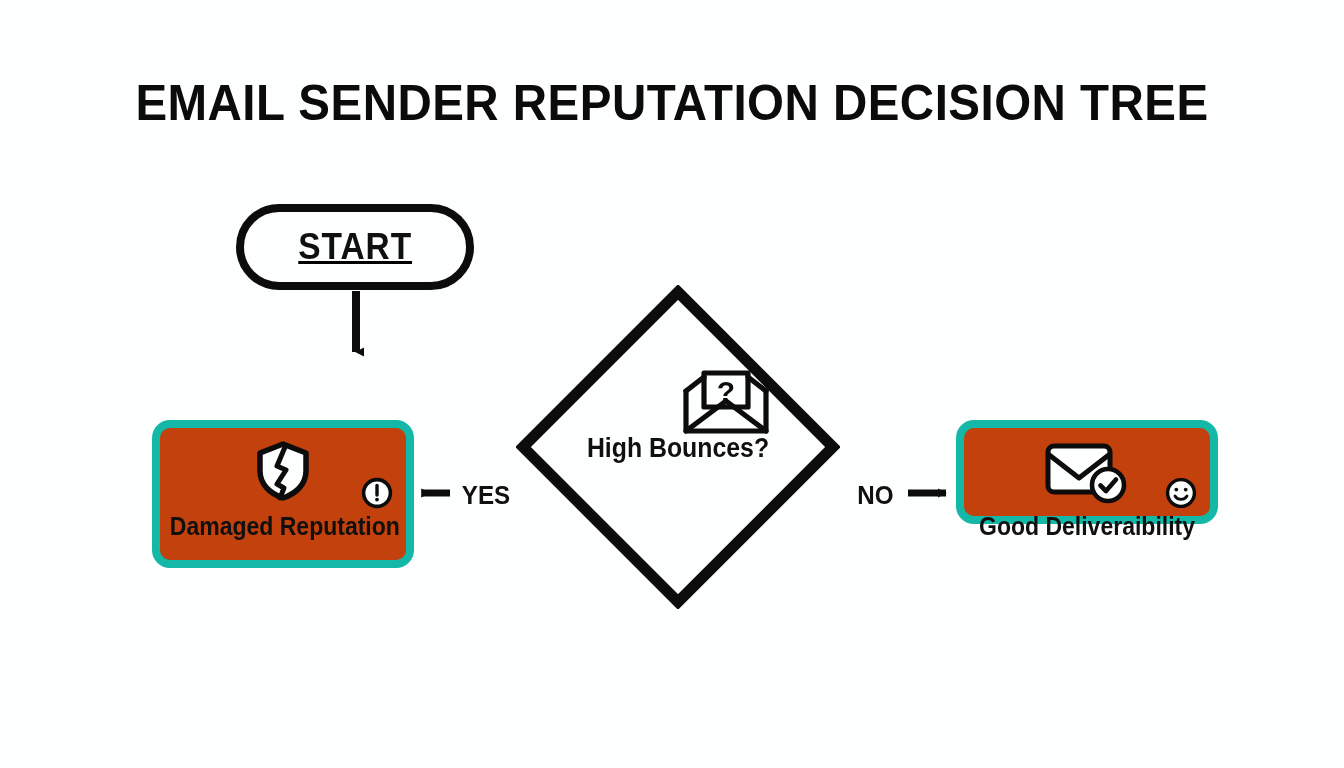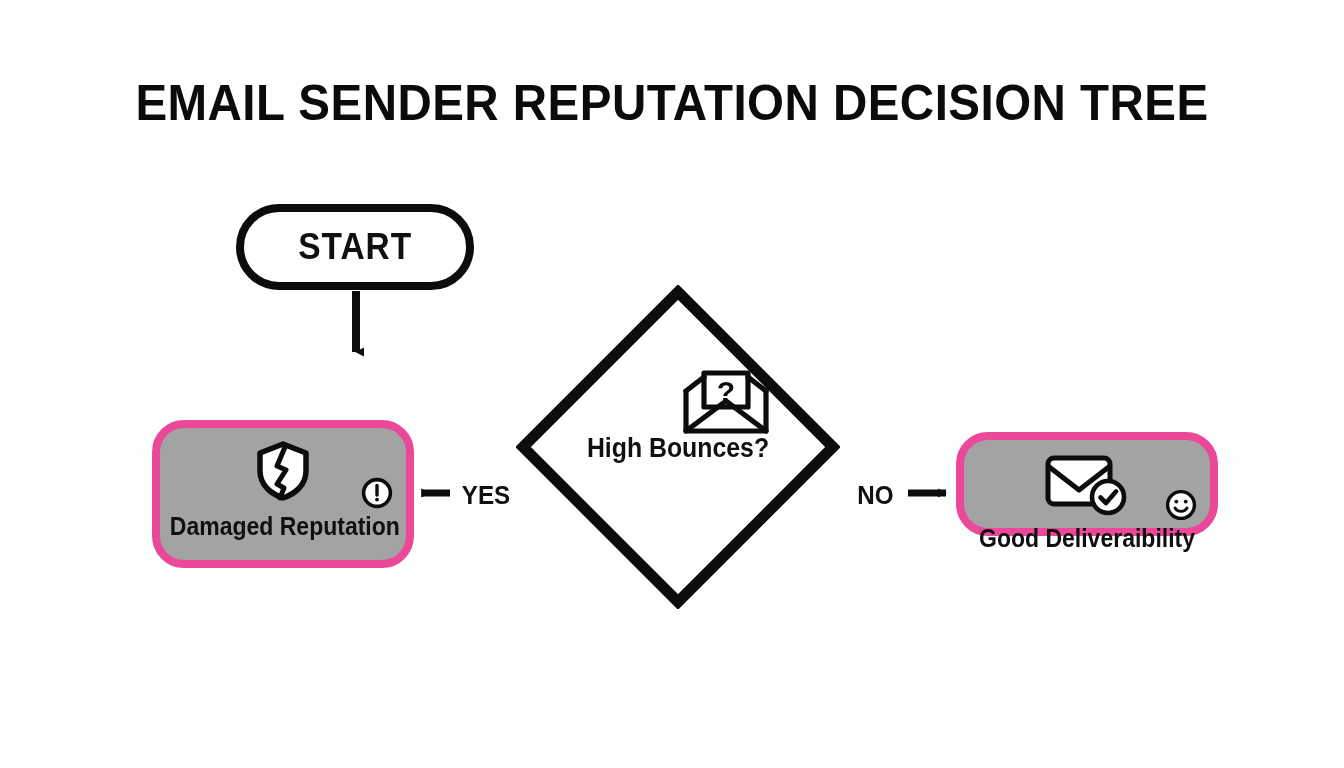--- a/index.html
+++ b/index.html
@@ -56,44 +56,45 @@
     top: 192px;
     width: 238px;
     height: 86px;
     box-sizing: border-box;
     border: 8px solid #0c0c0c;
     border-radius: 43px;
     background: #fdfefe;
     display: flex;
     align-items: center;
     justify-content: center;
+    text-decoration: underline;
   }
   .start-node .node-label {
     font-size: 36px;
     letter-spacing: 1px;
     transform: scaleX(0.93);
   }
 
   
   .term-node {
     position: absolute;
     box-sizing: border-box;
-    border: 8px solid #ec4899;
-    border-radius: 32px;
-    background: #a3a3a3;
+    border: 8px solid #14b8a6;
+    border-radius: 18px;
+    background: #c2410c;
   }
   #node-damaged {
     left: 152px;
     top: 408px;
     width: 262px;
     height: 148px;
   }
   #node-good {
     left: 956px;
-    top: 420px;
+    top: 408px;
     width: 262px;
     height: 104px;
   }
   .term-icon-row {
     position: absolute;
     left: 0;
     top: 12px;
     width: 100%;
     height: 62px;
   }

